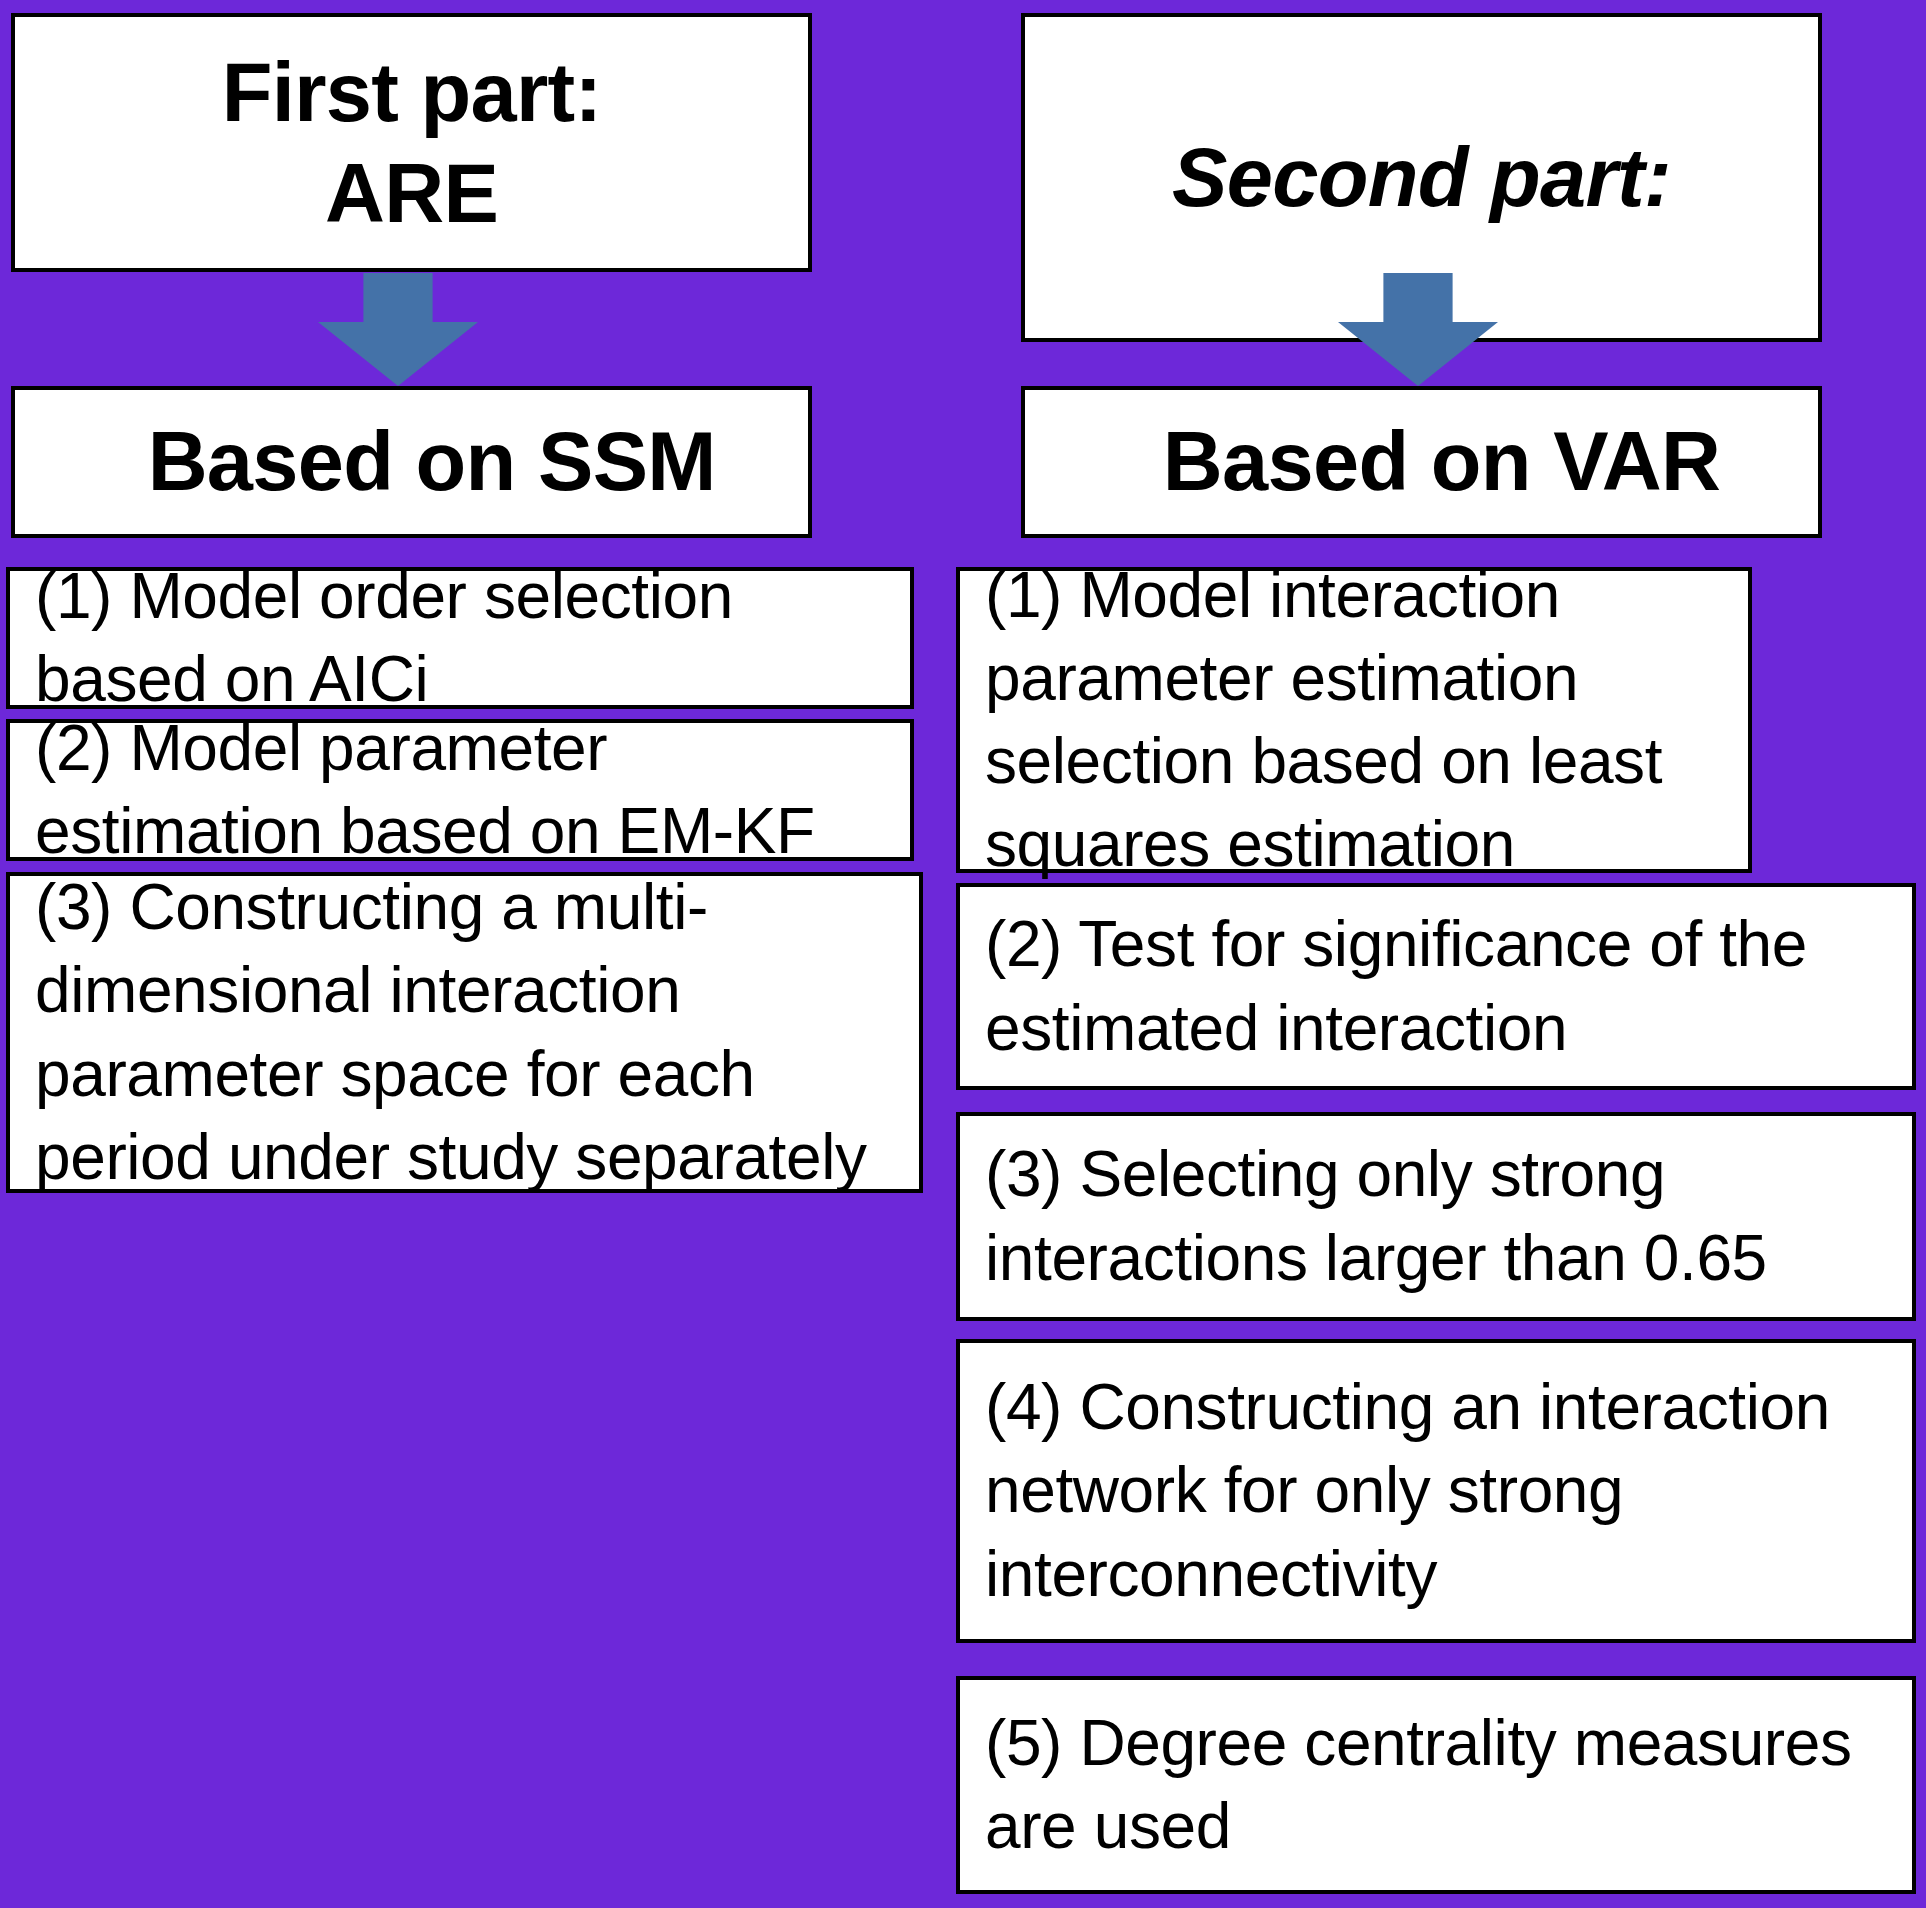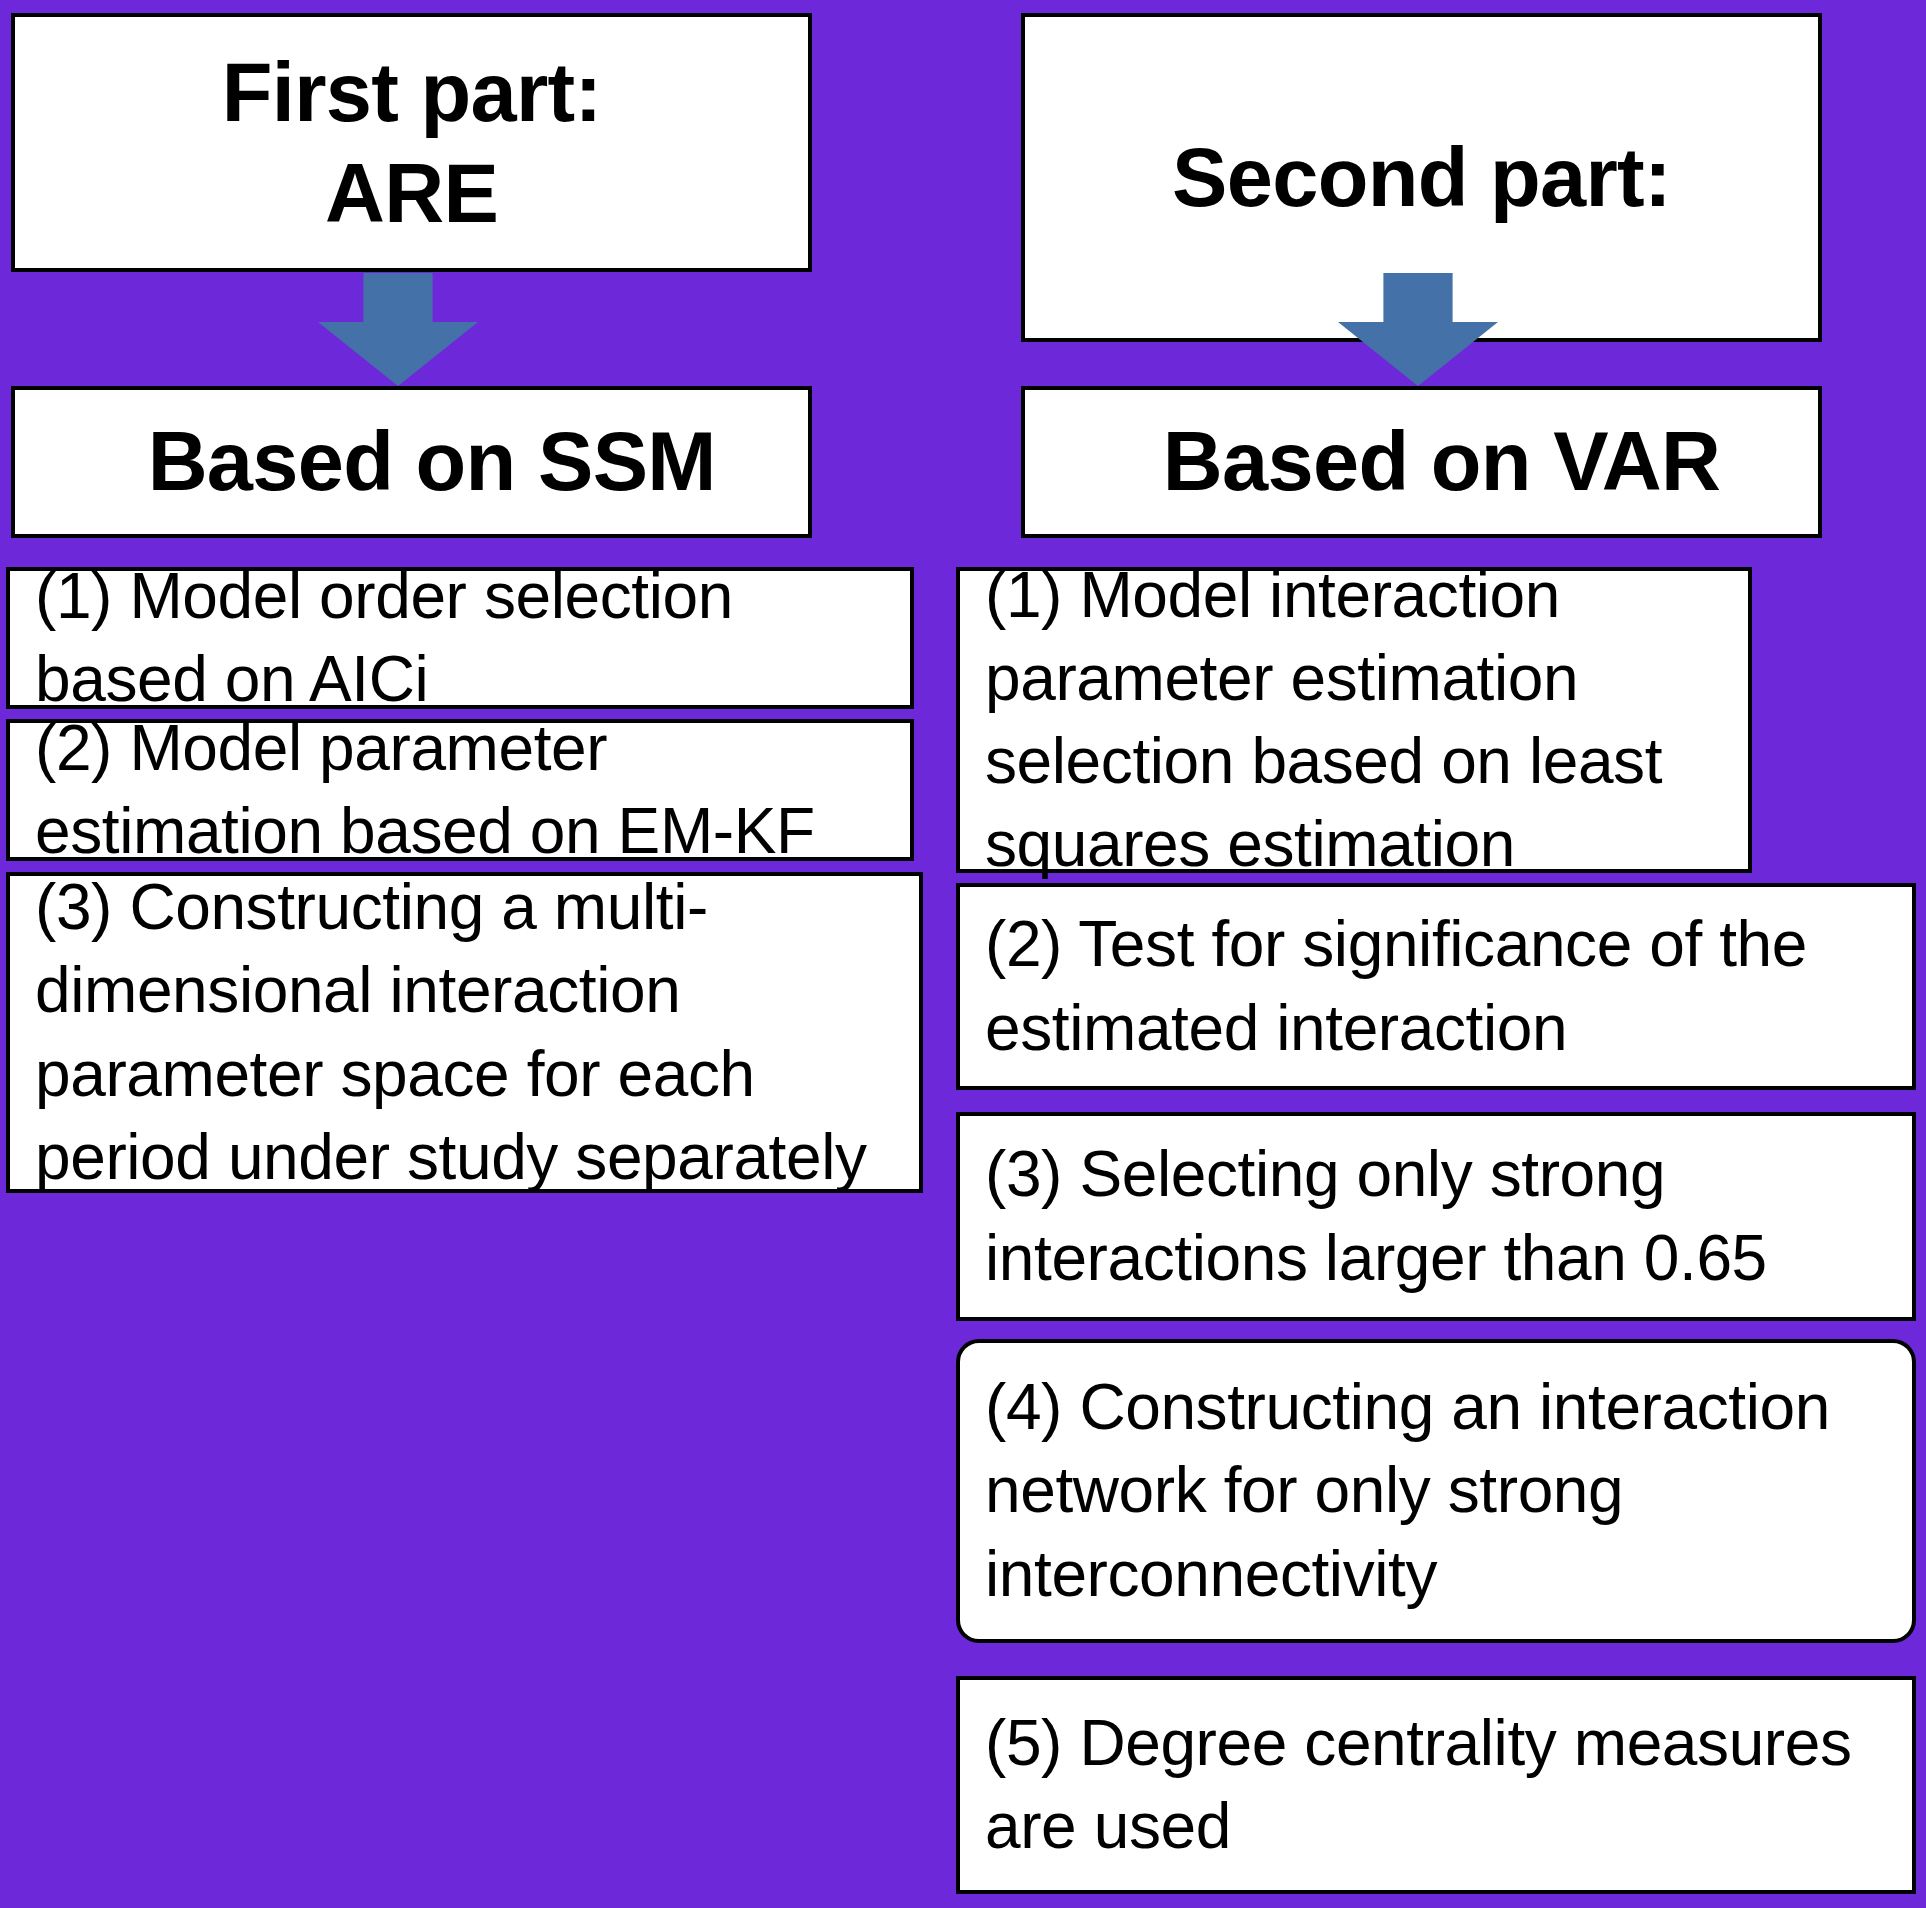--- a/index.html
+++ b/index.html
@@ -98,21 +98,21 @@
   </div>
 
   <div class="box step-box" style="left:6px; top:719px; width:908px; height:142px;">
     <div class="step-text">(2) Model parameter estimation based on EM-KF</div>
   </div>
 
   <div class="box step-box" style="left:6px; top:872px; width:917px; height:321px;">
     <div class="step-text">(3) Constructing a multi-dimensional interaction parameter space for each period under study separately</div>
   </div>
 
-  <div class="box header-box" style="left:1021px; top:13.4px; width:801px; height:329px;">
+  <div class="box header-box" style="left:1021px; top:13.4px; width:801px; height:329px;font-style:italic;">
     <div class="header-line">Second part:</div>
   </div>
 
   <div class="arrow" style="left:1338px; top:273px; width:160px; height:113px;">
     <svg viewBox="0 0 215 152" preserveAspectRatio="none" aria-hidden="true">
       <polygon points="61,0 154,0 154,66 215,66 107.5,152 0,66 61,66" fill="#4472A8"></polygon>
     </svg>
   </div>
 
   <div class="box stage-box" style="left:1021px; top:386px; width:801px; height:152px;">
@@ -124,21 +124,21 @@
   </div>
 
   <div class="box step-box" style="left:956px; top:883px; width:960px; height:207px;">
     <div class="step-text">(2) Test for significance of the estimated interaction</div>
   </div>
 
   <div class="box step-box" style="left:956px; top:1112px; width:960px; height:209px;">
     <div class="step-text">(3) Selecting only strong interactions larger than 0.65</div>
   </div>
 
-  <div class="box step-box" style="left:956px; top:1339px; width:960px; height:304px;border-radius:23px;">
+  <div class="box step-box" style="left:956px; top:1339px; width:960px; height:304px;">
     <div class="step-text">(4) Constructing an interaction network for only strong interconnectivity</div>
   </div>
 
   <div class="box step-box" style="left:956px; top:1676px; width:960px; height:218px;">
     <div class="step-text">(5) Degree centrality measures are used</div>
   </div>
 
 </div>
 
 

